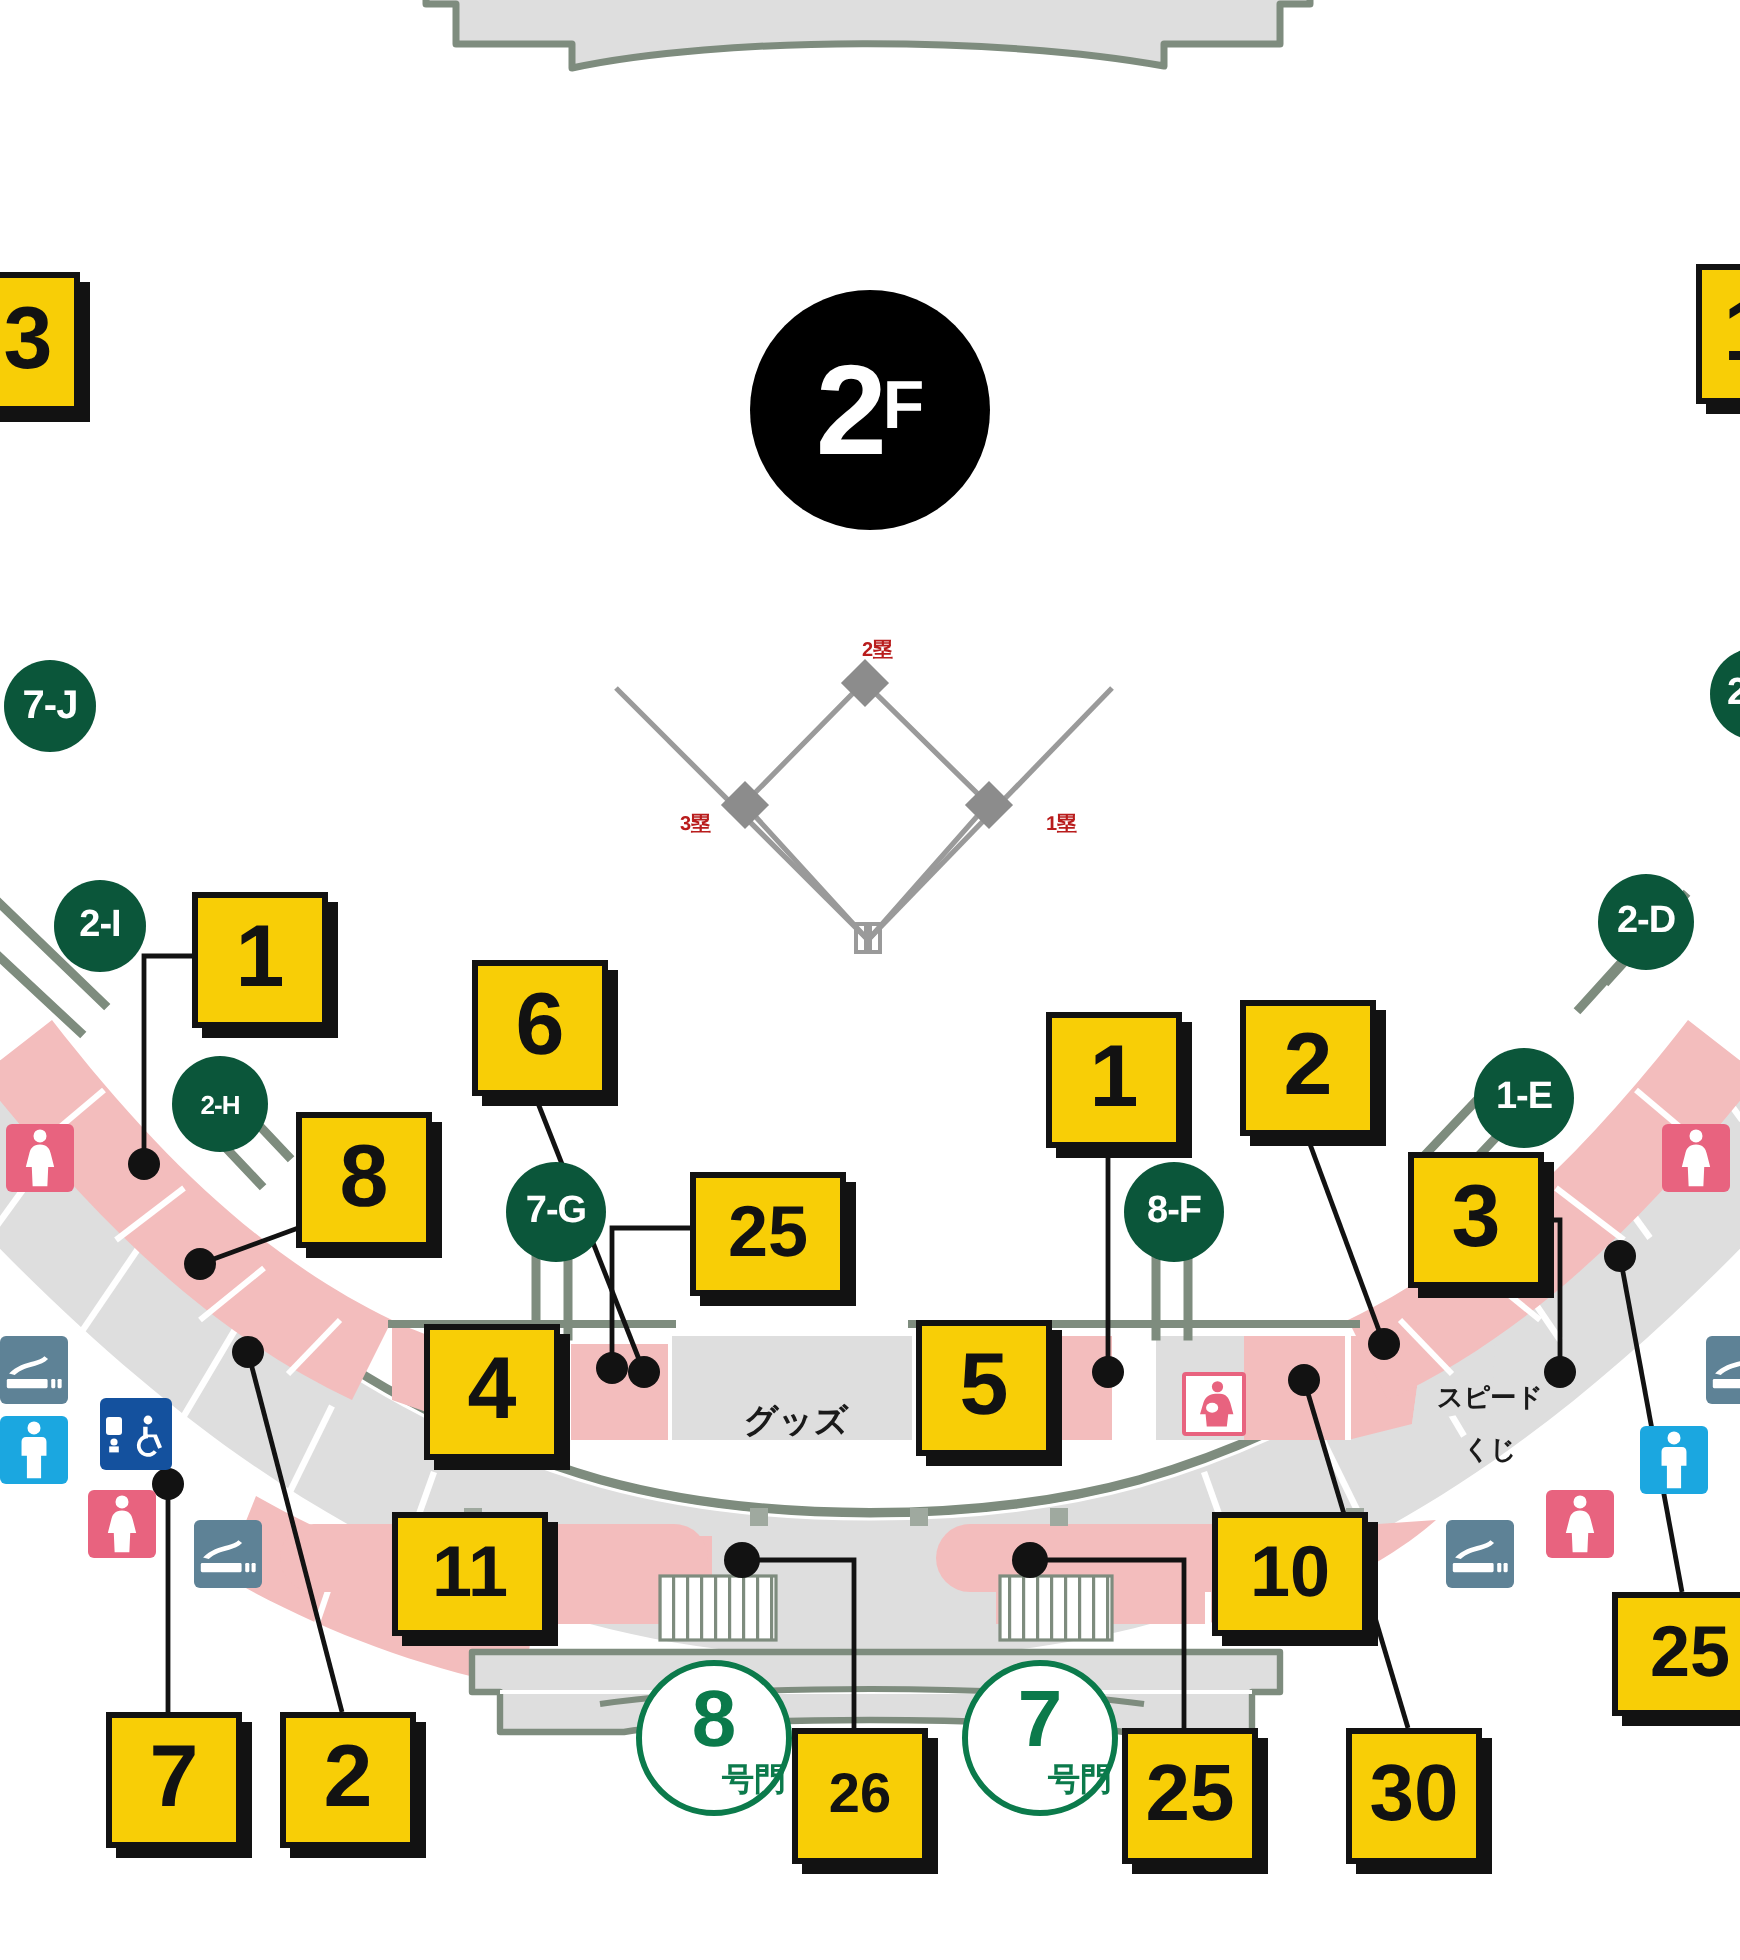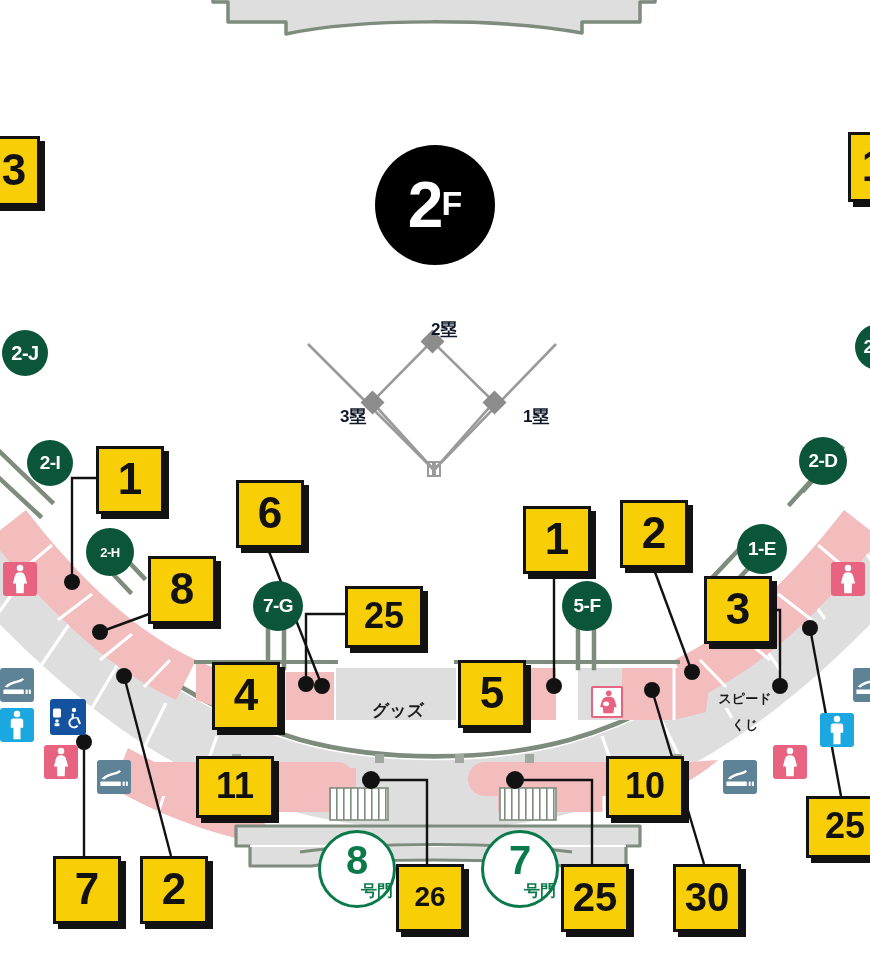--- a/index.html
+++ b/index.html
@@ -31,21 +31,21 @@
   
   .gatecircle{position:absolute;border-radius:50%;background:#ffffff;
     border:3px solid #0B7A4B;color:#0B7A4B;z-index:30;
     display:flex;flex-direction:column;align-items:center;justify-content:center;}
   .gatecircle .gnum{font-size:40px;font-weight:bold;line-height:1;}
   .gatecircle .glab{font-size:16px;font-weight:bold;line-height:1;margin-top:3px;margin-left:40px;}
 
   
   .mlabel{position:absolute;color:#1a1a1a;font-weight:bold;z-index:25;
     white-space:nowrap;text-align:center;}
-  .baselabel{position:absolute;color:#0f172a;font-weight:bold;font-size:17px;z-index:12;white-space:nowrap;}
+  .baselabel{position:absolute;color:#b91c1c;font-weight:bold;font-size:10px;z-index:12;white-space:nowrap;}
 
   
   .ficon{position:absolute;border-radius:3px;z-index:20;
     display:flex;align-items:center;justify-content:center;}
   .ficon svg{display:block;}
   .ic-wc-f{background:#E8637F;}
   .ic-wc-m{background:#1BA7E0;}
   .ic-wc-a{background:#14519E;}
   .ic-smoke{background:#5E8296;}
   .ic-baby{background:#ffffff;border:2px solid #E8637F;border-radius:2px;}
@@ -393,25 +393,25 @@
       <div class="ficon ic-smoke" style="left: 723px; top: 760px; width: 34px; height: 34px;">
         <svg viewBox="0 0 30 24" width="100%" height="100%">
           <path d="M4 13.5c3-3.2 7.4-4.6 11-5.4 2-.5 3.4-1 4.6-2.2l1.6 1.3c-1.6 1.7-3.6 2.4-5.7 2.9-3.1.7-6.6 1.8-9 4.1z" fill="#fff"></path>
           <rect x="3" y="16" width="18" height="4" rx="0.6" fill="#fff"></rect>
           <rect x="22.6" y="16" width="1.8" height="4" rx="0.5" fill="#fff"></rect>
           <rect x="25.4" y="16" width="1.8" height="4" rx="0.5" fill="#fff"></rect>
         </svg>
       </div>
     </div>
   <div id="layer-entries">
-      <div class="gbadge" style="left: 2px; top: 330px; width: 46px; height: 46px; font-size: 20px;">2-J</div>
+      <div class="gbadge" style="left: 2px; top: 330px; width: 46px; height: 46px; font-size: 20px;">7-J</div>
       <div class="gbadge" style="left: 27px; top: 440px; width: 46px; height: 46px; font-size: 19px;">2-I</div>
       <div class="gbadge" style="left: 86px; top: 528px; width: 48px; height: 48px; font-size: 13px;">2-H</div>
       <div class="gbadge" style="left: 253px; top: 581px; width: 50px; height: 50px; font-size: 19px;">7-G</div>
-      <div class="gbadge" style="left: 562px; top: 581px; width: 50px; height: 50px; font-size: 19px;">5-F</div>
+      <div class="gbadge" style="left: 562px; top: 581px; width: 50px; height: 50px; font-size: 19px;">8-F</div>
       <div class="gbadge" style="left: 737px; top: 524px; width: 50px; height: 50px; font-size: 19px;">1-E</div>
       <div class="gbadge" style="left: 799px; top: 437px; width: 48px; height: 48px; font-size: 19px;">2-D</div>
       <div class="gbadge" style="left: 855px; top: 324px; width: 46px; height: 46px; font-size: 19px;">2-C</div>
     </div>
   <div id="layer-gates">
       <div class="gatecircle" style="left: 318px; top: 830px; width: 72px; height: 72px;">
         <span class="gnum">8</span>
         <span class="glab">号門</span>
       </div>
       <div class="gatecircle" style="left: 481px; top: 830px; width: 72px; height: 72px;">

